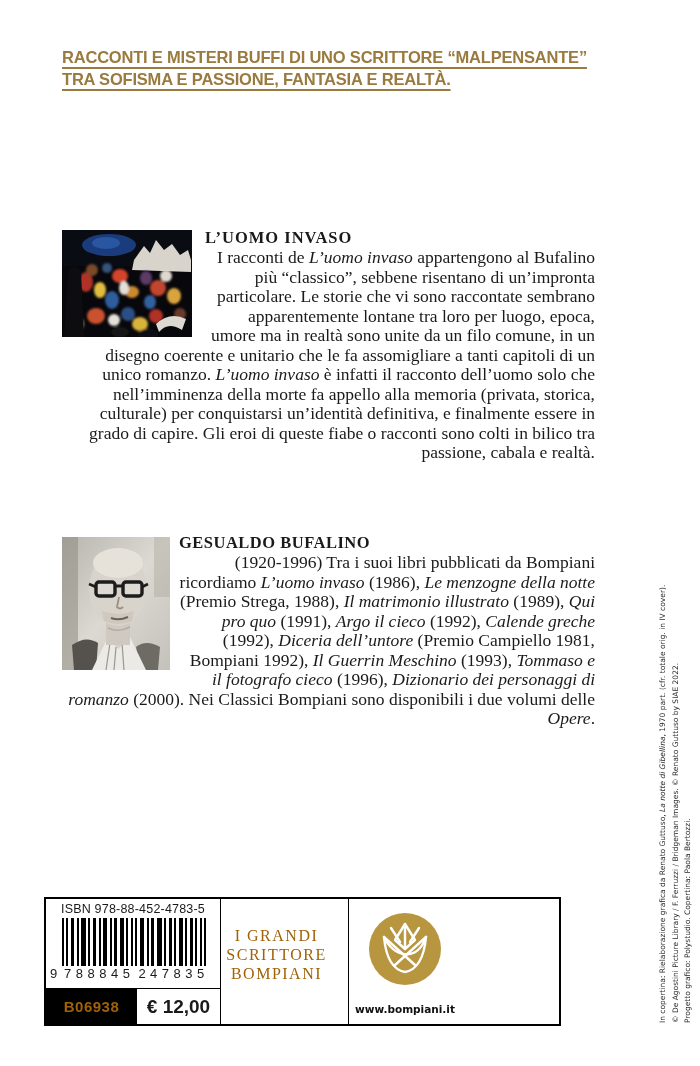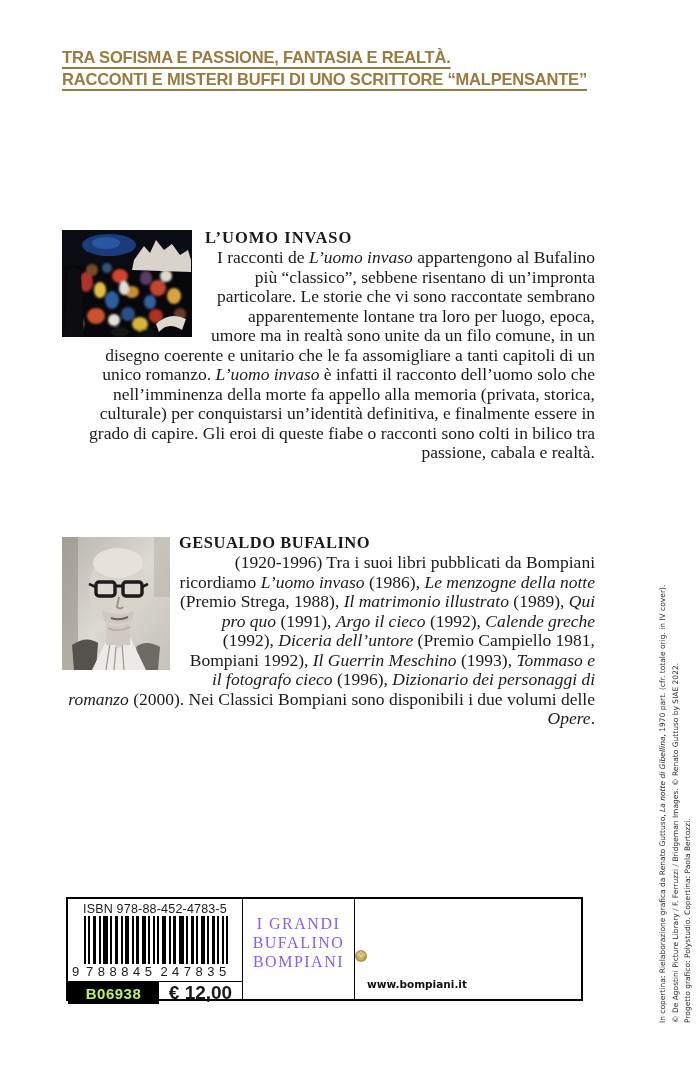--- a/index.html
+++ b/index.html
@@ -19,60 +19,60 @@
   .section-book{top:227px;}
   .section-author{top:532px;}
   .sec-img{float:left;}
   .painting-box{width:130px;height:107px;margin:3px 13px 6px 0;}
   .photo-box{width:108px;height:133px;margin:5px 9px 2px 0;}
   .sec-heading{font-size:16.5px;line-height:21px;letter-spacing:1px;margin:0;}
   .sec-heading.bold{font-weight:bold;letter-spacing:0.5px;}
   .sec-par{margin:0;text-align:right;}
 
   
-  .infobox{position:absolute;left:66px;top:897px;width:517px;height:104px;
+  .infobox{position:absolute;left:44px;top:897px;width:517px;height:129px;
            border:2px solid #000;box-sizing:border-box;display:flex;background:#fff;}
   .cell{box-sizing:border-box;height:100%;}
   .cell+.cell{border-left:1.5px solid #000;}
   .cell-barcode{width:174px;display:flex;flex-direction:column;}
   .isbn-label{font-family:"Liberation Sans",sans-serif;font-size:12.5px;letter-spacing:0.2px;
               text-align:center;padding-top:3px;height:16px;}
   .bars{flex:0 0 auto;margin:0 auto;}
   .ean-digits{display:flex;align-items:center;justify-content:flex-start;
               font-family:"Liberation Sans",sans-serif;font-size:13px;
               padding:0 4px 2px 4px;margin-top:-12px;}
   .ean-first{width:12px;background:#fff;}
   .ean-group{letter-spacing:4.5px;background:#fff;padding:0 2px;}
   .price-row{margin-top:auto;height:35px;border-top:1.5px solid #000;display:flex;}
-  .code-badge{width:91px;background:#000;color:#bef264;display:flex;align-items:center;justify-content:center;
+  .code-badge{width:91px;background:#000;color:#a16207;display:flex;align-items:center;justify-content:center;
               font-family:"Liberation Sans",sans-serif;font-weight:bold;font-size:15px;letter-spacing:0.5px;}
   .price{flex:1;display:flex;align-items:center;justify-content:center;
          font-family:"Liberation Sans",sans-serif;font-weight:bold;font-size:19px;}
   .cell-series{width:112px;display:flex;flex-direction:column;align-items:center;justify-content:center;
                padding-bottom:14px;font-family:"Liberation Serif",serif;font-size:16px;
-               letter-spacing:1.5px;line-height:19px;color:#8b5cf6;}
-  .cell-logo{width:116px;display:flex;flex-direction:row;align-items:center;}
+               letter-spacing:1.5px;line-height:19px;color:#a16207;}
+  .cell-logo{width:116px;display:flex;flex-direction:column;align-items:center;margin-left:16px;}
   .cell-logo:last-child{width:113px;}
   .logo-circle{margin-top:14px;}
   .site{margin-top:auto;margin-bottom:9px;font-family:"DejaVu Sans",sans-serif;
         font-weight:bold;font-size:10.5px;color:#111;}
 
   
   .credits-anchor{position:absolute;left:657px;top:1023px;width:0;height:0;}
   .credits{transform:rotate(-90deg);transform-origin:0 0;white-space:nowrap;
            font-family:"DejaVu Sans",sans-serif;font-size:7.5px;line-height:12.5px;color:#2a2a2a;}
 </style>
 </head>
 <body>
 
 <div class="page">
 
   <div class="tagline">
+    <div class="tl-line"><span>RACCONTI E MISTERI BUFFI DI UNO SCRITTORE “MALPENSANTE”</span></div>
     <div class="tl-line"><span>TRA SOFISMA E PASSIONE, FANTASIA E REALTÀ.</span></div>
-    <div class="tl-line"><span>RACCONTI E MISTERI BUFFI DI UNO SCRITTORE “MALPENSANTE”</span></div>
   </div>
 
   <div class="section section-book">
     <div class="sec-img painting-box">
       <svg width="130" height="107" viewBox="0 0 130 107">
         <rect x="0" y="0" width="130" height="107" fill="#08080c"></rect>
         <rect x="0" y="0" width="130" height="36" fill="#0a0c14"></rect>
         <ellipse cx="47" cy="15" rx="27" ry="11" fill="#1a3c7c"></ellipse>
         <ellipse cx="44" cy="13" rx="14" ry="6" fill="#2c5aa8" opacity="0.85"></ellipse>
         <path d="M72,30 L82,16 88,23 94,10 102,20 110,14 118,25 126,20 129,30 129,42 70,40 Z" fill="#d8d3cb"></path>
@@ -189,21 +189,21 @@
         <span class="ean-group">247835</span>
       </div>
       <div class="price-row">
         <div class="code-badge">B06938</div>
         <div class="price">€ 12,00</div>
       </div>
     </div>
 
     <div class="cell cell-series">
       <div>I GRANDI</div>
-      <div>BUFALINO</div>
+      <div>SCRITTORE</div>
       <div>BOMPIANI</div>
     </div>
 
     <div class="cell cell-logo">
       <svg class="logo-circle" width="72" height="72" viewBox="0 0 72 72">
         <circle cx="36" cy="36" r="36" style="fill:var(--logo-gold,#b8953f)"></circle>
         <g stroke="#fff" stroke-width="2.4" fill="none" stroke-linejoin="round" stroke-linecap="round">
           <path d="M15,24 C17,46 25,57 36,59 C47,57 55,46 57,24"></path>
           <path d="M15,24 C24,44 48,50 57,24"></path>
           <path d="M15,24 L46,52 M57,24 L26,52"></path>

